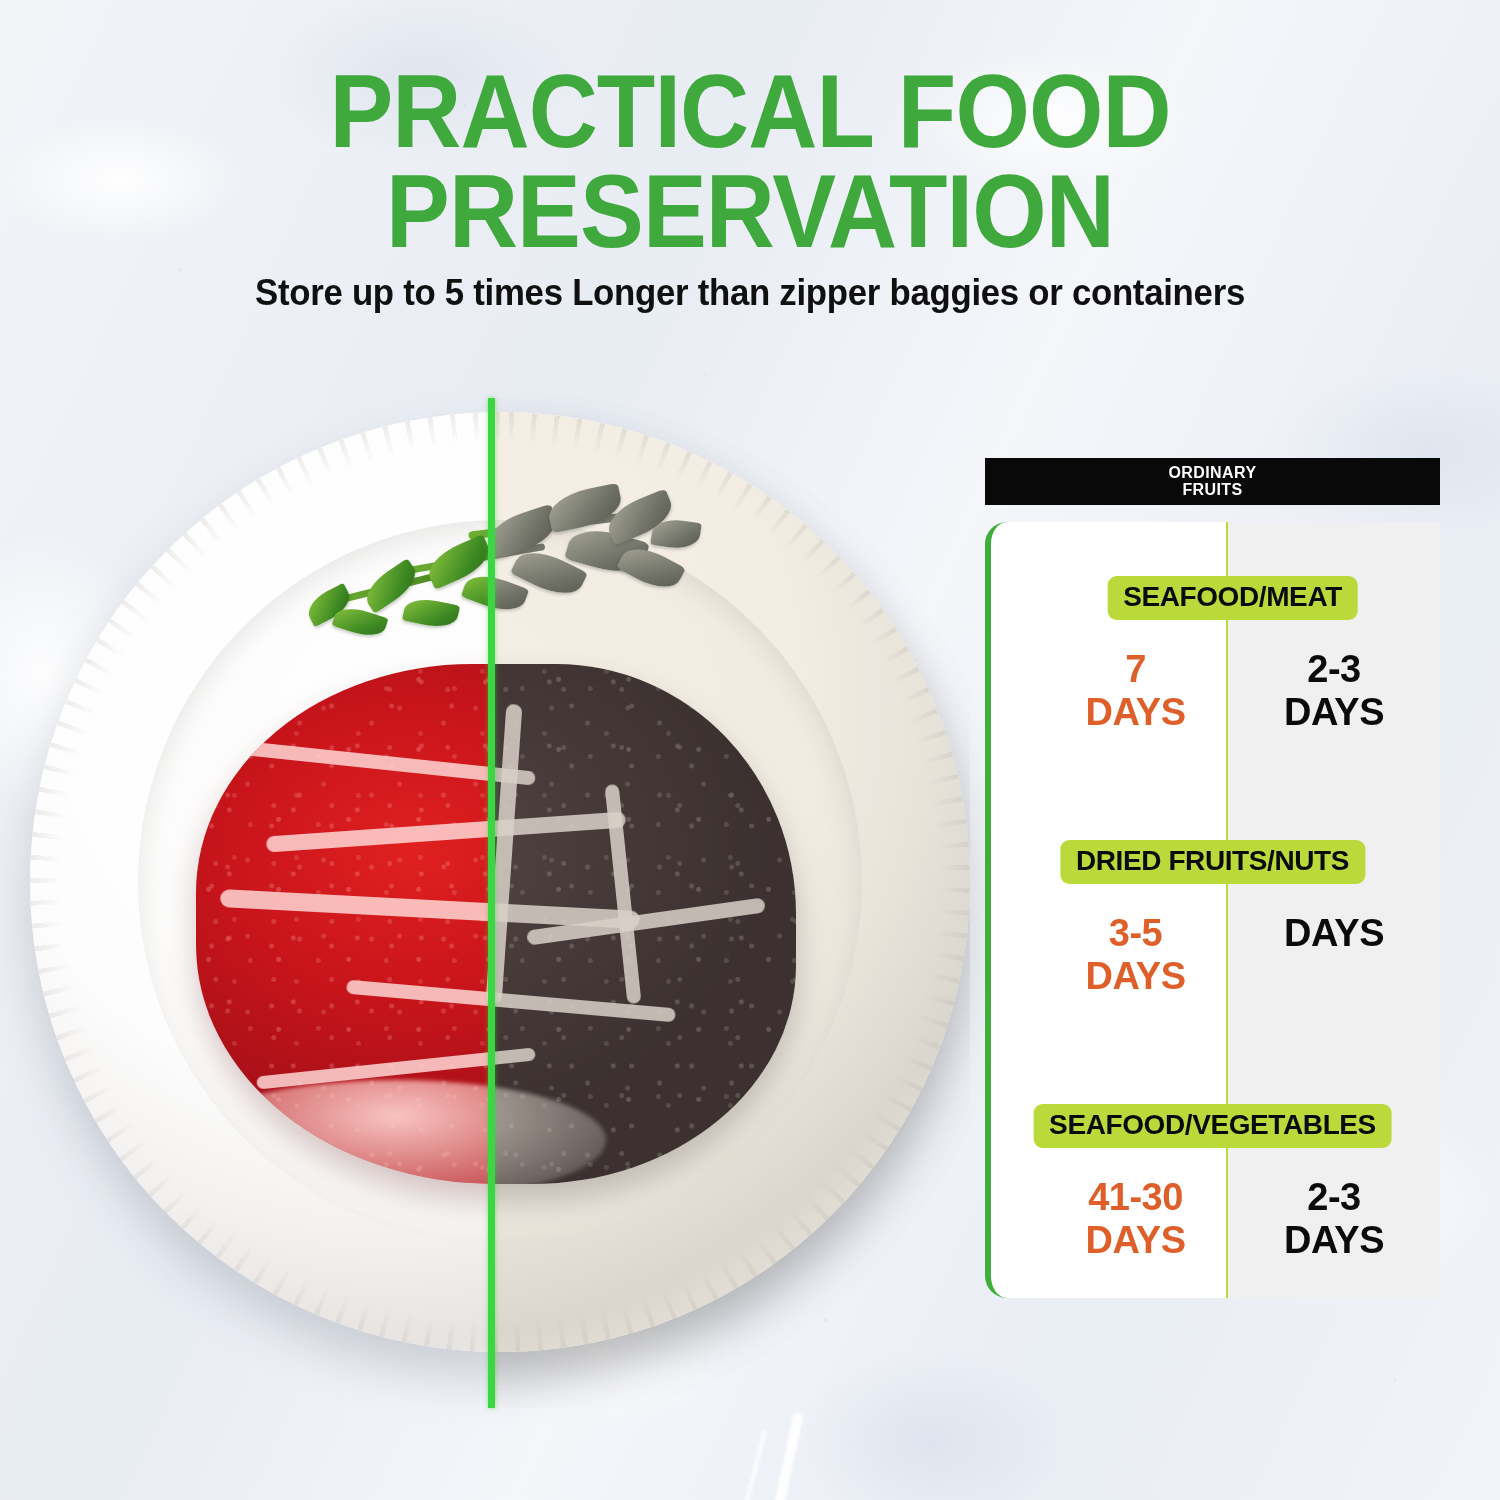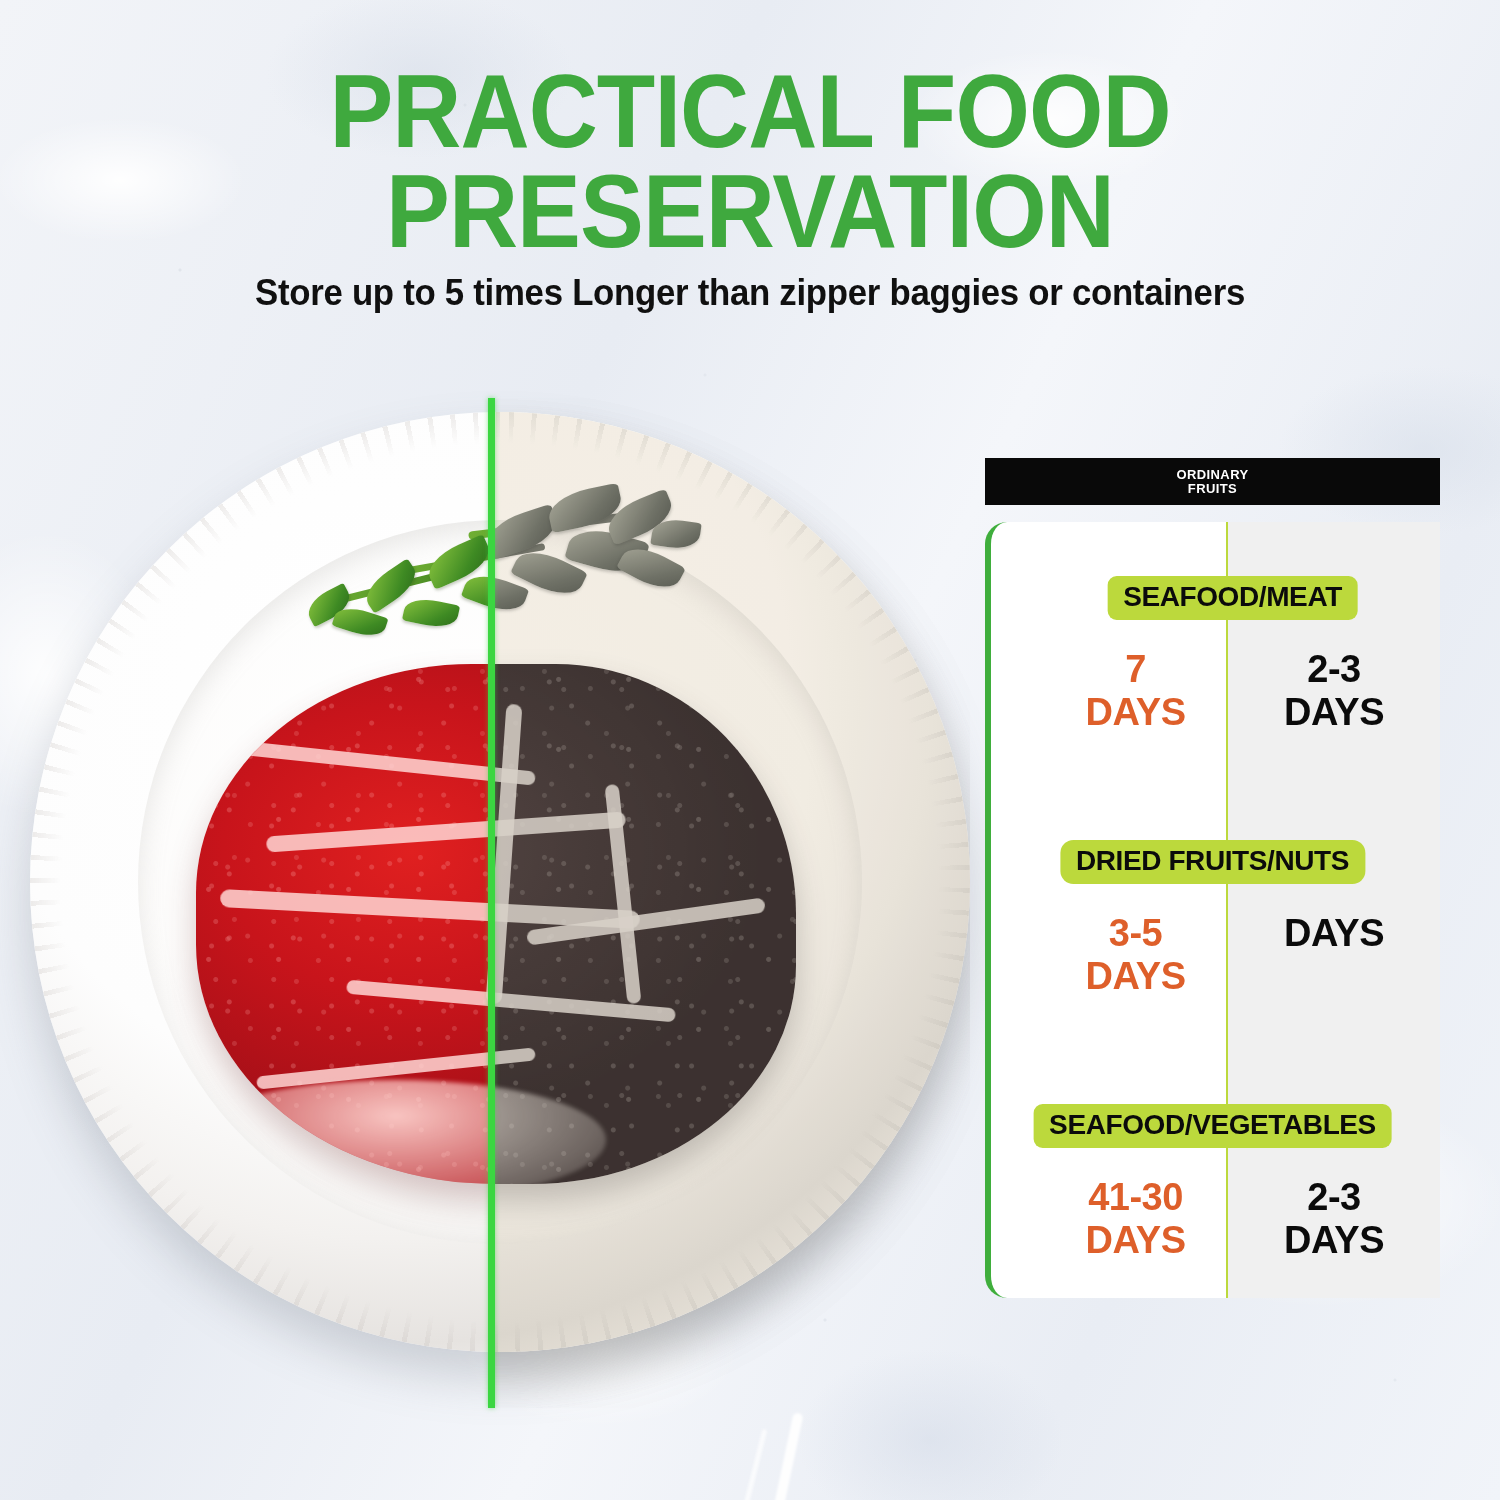--- a/index.html
+++ b/index.html
@@ -291,21 +291,21 @@
   .tab-ordinary {
     flex: 1;
     height: 47px;
     background: #090909;
     color: #ffffff;
     display: flex;
     flex-direction: column;
     align-items: center;
     justify-content: center;
     line-height: 1.04;
-    font-size: 13px;
+    font-size: 16px;
     font-weight: 700;
     letter-spacing: .4px;
   }
 
   .card-body {
     position: absolute;
     left: 0;
     top: 64px;
     width: 455px;
     height: 776px;
@@ -501,21 +501,21 @@
             <span class="unit">DAYS</span>
           </div>
           <div class="val val-ord">
             <span class="num">2-3</span>
             <span class="unit">DAYS</span>
           </div>
         </div>
       </div>
 
       <div class="row" style="top:264px;">
-        <div class="pill" style="top:54px;border-radius:13px;">DRIED FRUITS/NUTS</div>
+        <div class="pill" style="top:54px;">DRIED FRUITS/NUTS</div>
         <div class="vals" style="top:126px;">
           <div class="val val-brand">
             <span class="num">3-5</span>
             <span class="unit">DAYS</span>
           </div>
           <div class="val val-ord">
             <span class="unit">DAYS</span>
           </div>
         </div>
       </div>

